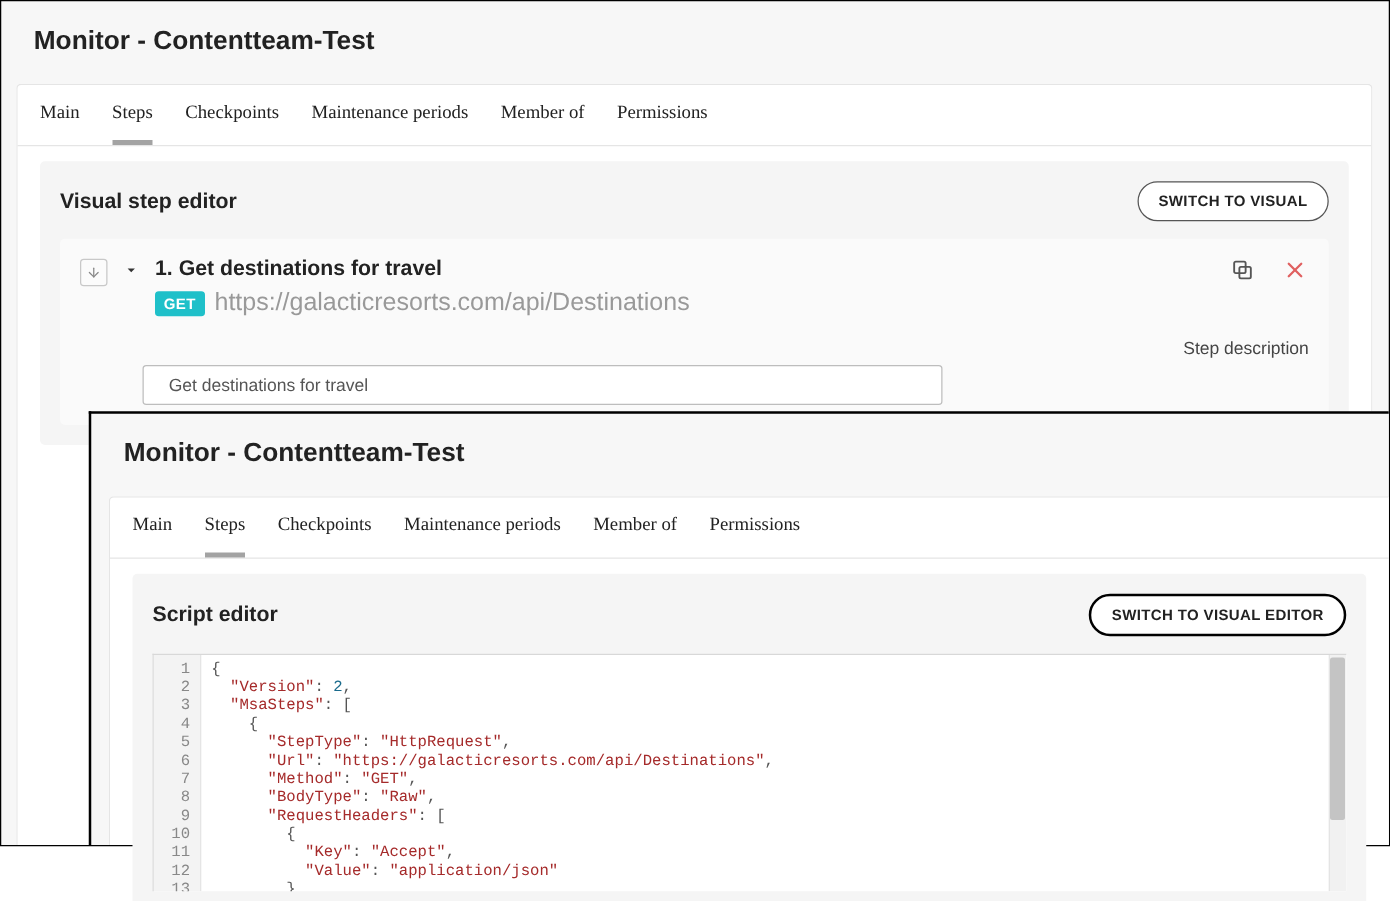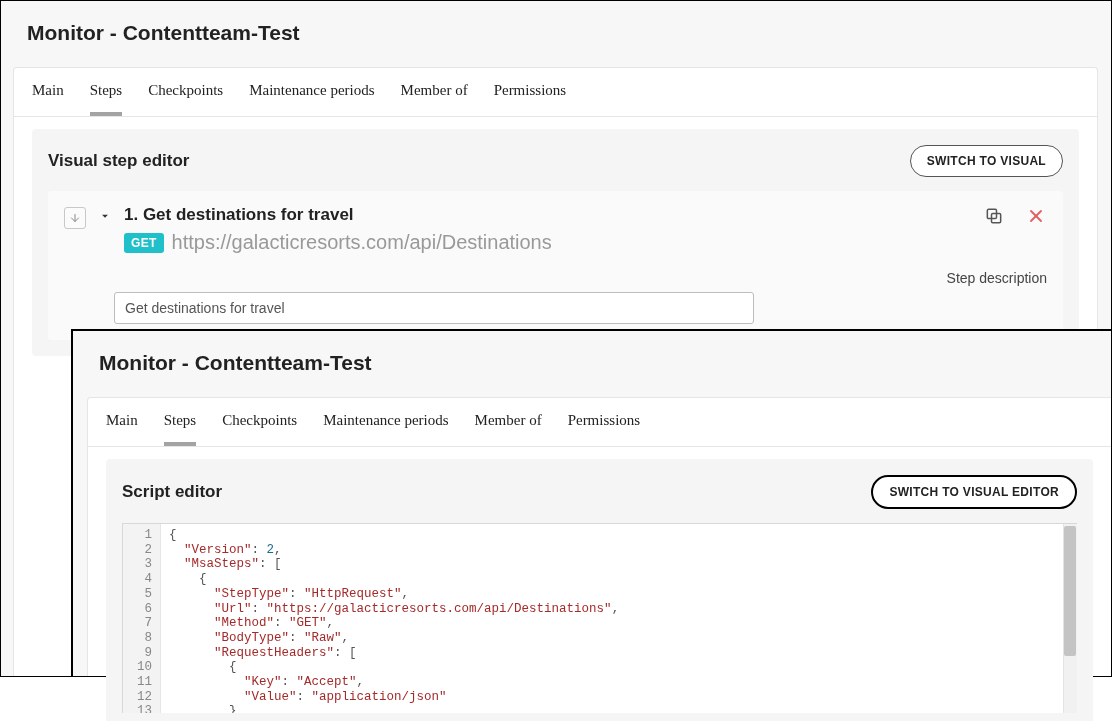--- a/index.html
+++ b/index.html
@@ -24,21 +24,21 @@
   .step-main { flex: 1; }
   .step-title { font-size: 17px; font-weight: 700; color: #222; }
   .step-req { display:flex; align-items:center; gap:8px; margin-top:6px; }
   .method-badge { background:#1fc0c9; color:#fff; font-weight:700; font-size:12px; padding:3px 7px; border-radius:3px; letter-spacing:0.3px; }
   .step-url { font-size:20px; color:#999; }
   .step-actions { display:flex; gap:20px; align-items:center; }
   .icon-btn { width:22px; height:22px; display:flex; align-items:center; justify-content:center; cursor:pointer; color:#555; }
   .icon-btn svg { width:20px; height:20px; }
   .delete-btn { color:#e06060; }
   .step-desc-label { font-size: 14px; color:#444; margin-top:16px; margin-left:50px;text-align:right; }
-  .step-desc-input { margin-top:6px; margin-left:50px; width: 640px; padding: 7px 10px; font-size: 14px; border: 1px solid #bdbdbd; border-radius: 3px; color:#555; }
+  .step-desc-input { margin-top:6px; margin-left:50px; width: 640px; padding: 7px 20px; font-size: 14px; border: 1px solid #bdbdbd; border-radius: 3px; color:#555; }
   
   .panel-front { position: absolute; left: 70px; right: 0; top: 328px; bottom: 0; background: #f7f7f7; border: 2px solid #000; border-right: none; border-bottom: none; }
   .panel-front .page-title { padding: 20px 0 18px 26px; }
   .panel-front-inner { position:absolute; left:14px; right:0; top:66px; bottom:0; background:#fff; border:1px solid #e5e5e5; border-right:none; border-bottom:none; border-radius:4px 0 0 0; }
   .code-area { margin-top:14px; border:1px solid #d8d8d8; border-right:none; border-bottom:none; background:#fff; display:flex; font-family: Menlo, Consolas, "Courier New", monospace; font-size:12.5px; line-height:14.7px; height:190px; overflow:hidden; position:relative; }
   .gutter { background:#f3f3f3; border-right:1px solid #e5e5e5; color:#888; text-align:right; padding: 4px 8px 4px 14px; user-select:none; }
   .code { padding:4px 8px; white-space:pre; color:#333; }
   .k { color:#a52a2a; }
   .s { color:#a52a2a; }
   .n { color:#1a6b8c; }

